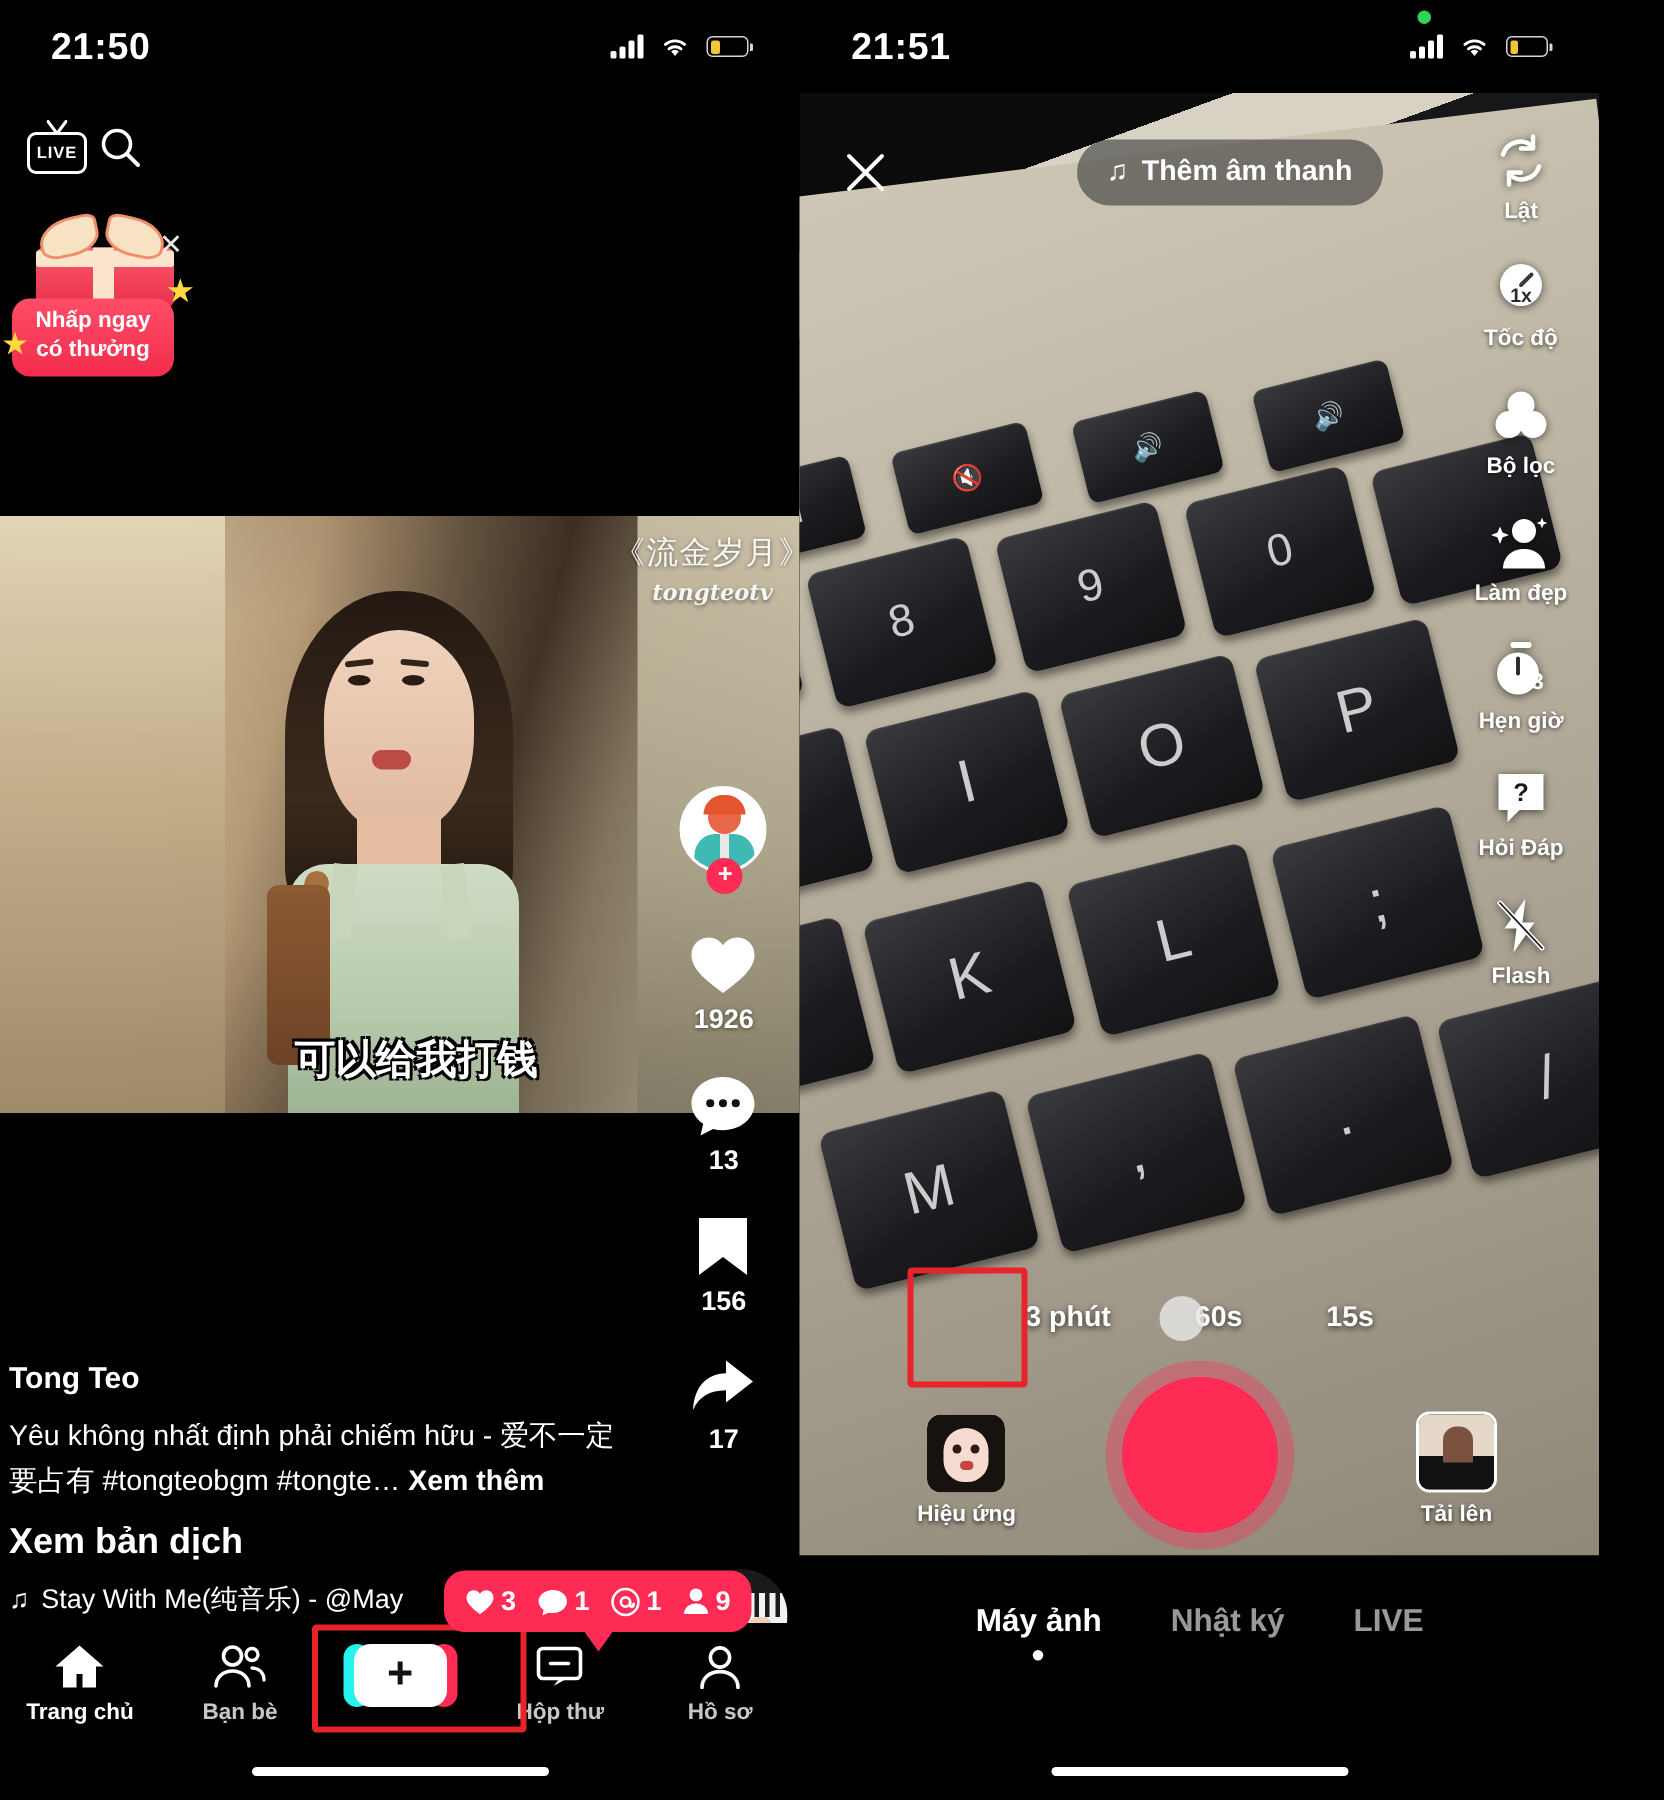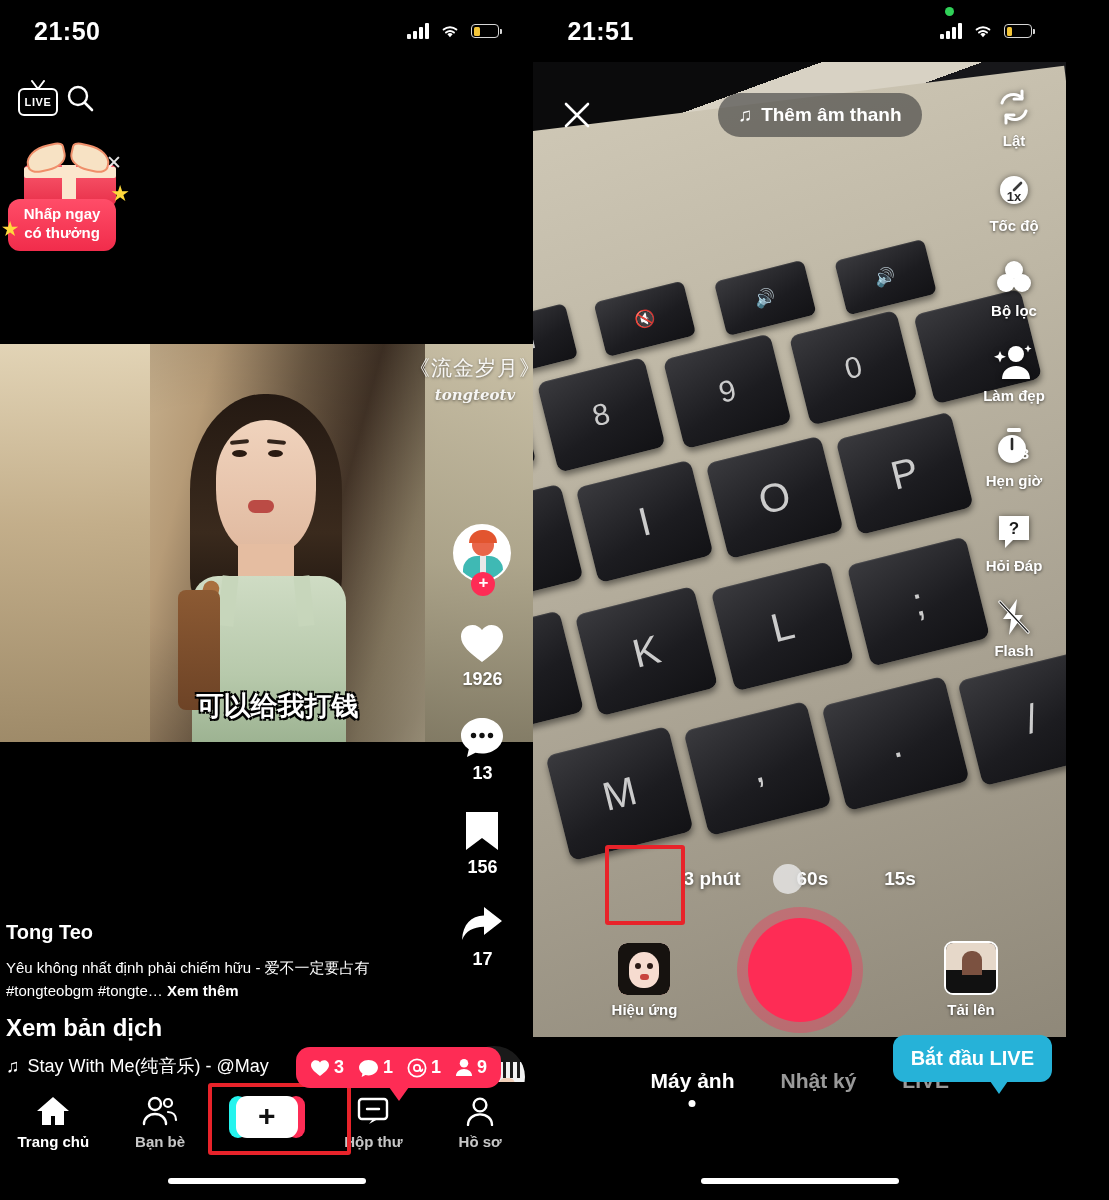--- a/index.html
+++ b/index.html
@@ -198,21 +198,21 @@
     position: absolute; right: 8px; bottom: 92px; width: 62px; height: 62px; border-radius: 50%;
     overflow: hidden; background: #1a1a1a; z-index: 36;
   }
   .disc .keys { position: absolute; left: 0; right: 0; top: 16px; height: 24px; background: #f2f2f2; }
   .disc .keys i { position: absolute; top: 0; width: 2.5px; height: 16px; background: #1b1b1b; }
   .disc .hand { position: absolute; width: 16px; height: 20px; background: #f0cfb8; border-radius: 6px; top: 32px; }
 
   
   .caption { position: absolute; left: 6px; bottom: 122px; width: 420px; z-index: 34; color: #fff; }
   .cap-user { font-size: 20px; font-weight: 700; margin-bottom: 12px; }
-  .cap-text { font-size: 15px; line-height: 1.55; }
+  .cap-text { font-size: 19px; line-height: 1.55; }
   .cap-more { font-weight: 700; }
   .cap-translate { font-size: 24px; font-weight: 700; margin-top: 12px; }
   .cap-music { font-size: 18px; margin-top: 12px; display: flex; align-items: center; gap: 8px; }
 
   
   .pink-tip {
     position: absolute; left: 296px; bottom: 112px; background: #fe2c55; border-radius: 14px;
     padding: 10px 14px; display: flex; align-items: center; gap: 14px; z-index: 45;
     color: #fff; font-size: 18px; font-weight: 600;
   }
@@ -729,21 +729,20 @@
     </div>
 
     <div class="side-btn upload">
       <div class="thumb">
         <div class="up-img"></div>
         <div class="up-person"></div>
       </div>
       <div class="side-label">Tải lên</div>
     </div>
 
-    <div class="live-tip">Bắt đầu LIVE</div>
 
     <div class="cam-modes">
       <div class="mode active">Máy ảnh</div>
       <div class="mode">Nhật ký</div>
       <div class="mode">LIVE</div>
     </div>
 
     <div class="red-box" style="left:72px; top:845px; width:80px; height:80px;"></div>
     <div class="home-indicator"></div>
   </div>

